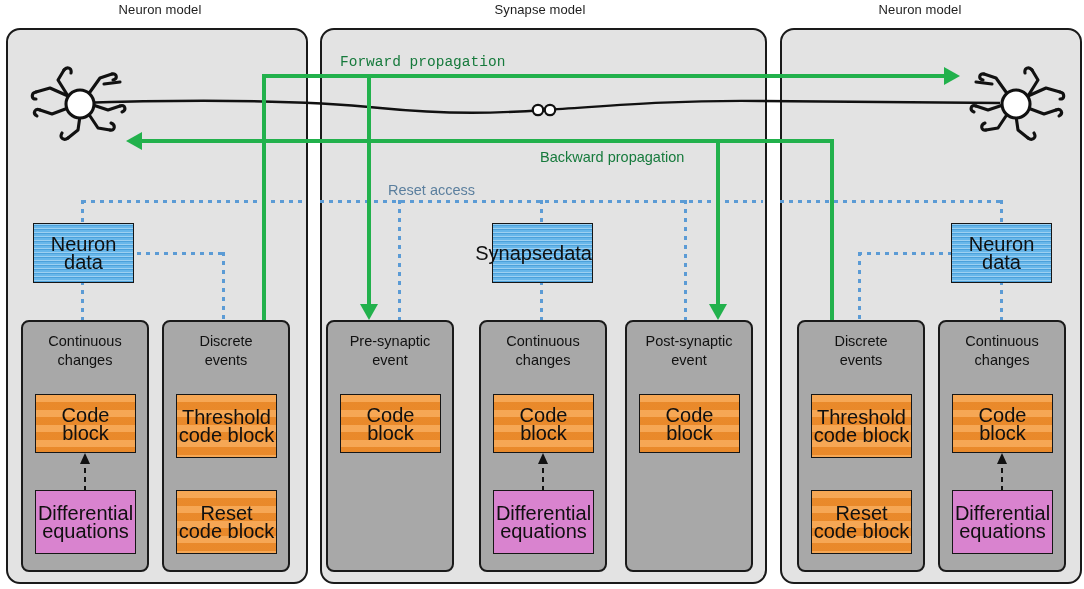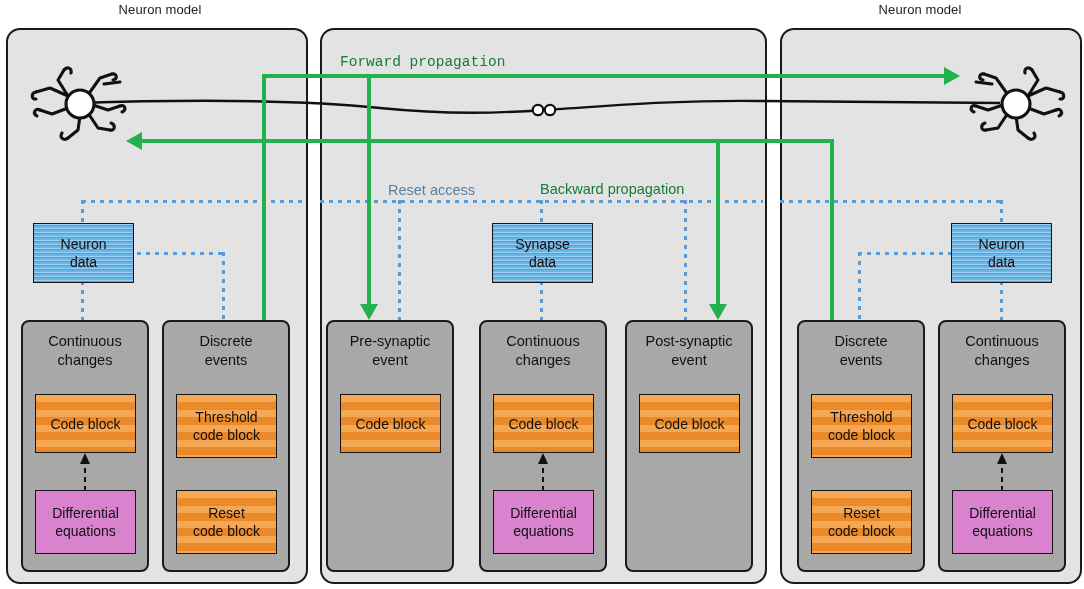--- a/index.html
+++ b/index.html
@@ -18,21 +18,21 @@
   .sub-panel{
     position:absolute;background:#a8a8a8;border:2px solid #1a1a1a;border-radius:8px;
   }
   .sub-title{
     position:absolute;left:0;right:0;top:10px;text-align:center;
     font-size:14.5px;line-height:19px;color:#111;
   }
 
   .blk{
     position:absolute;border:1.6px solid #161616;display:flex;align-items:center;
-    justify-content:center;text-align:center;font-size:14px;line-height:18px;color:#101010;
+    justify-content:center;text-align:center;font-size:20px;line-height:18px;color:#101010;
   }
   .blk-data{
     background:
       repeating-linear-gradient(to bottom,
         rgba(255,255,255,.42) 0px, rgba(255,255,255,.42) 1px,
         rgba(20,90,150,.16) 1px, rgba(20,90,150,.16) 2px,
         rgba(255,255,255,.10) 2px, rgba(255,255,255,.10) 4px),
       #57afe8;
   }
   .blk-code{
@@ -66,20 +66,21 @@
 
   .neuron-svg{position:absolute;}
   .axon-svg{position:absolute;left:0;top:0;}
 </style>
 </head>
 <body>
 
 <div id="stage">
 
   <div class="col-title" style="left:40px;width:240px;">Neuron model</div>
+  <div class="col-title" style="left:420px;width:240px;">Synapse model</div>
   <div class="col-title" style="left:800px;width:240px;">Neuron model</div>
 
   <div class="model-panel" style="left:6px;top:28px;width:298px;height:552px;"></div>
   <div class="model-panel" style="left:320px;top:28px;width:443px;height:552px;"></div>
   <div class="model-panel" style="left:780px;top:28px;width:298px;height:552px;"></div>
 
   <svg class="axon-svg" width="1084" height="589">
     <path d="M 78,103 C 200,99 300,100 380,108 C 450,115 500,113 545,110
              C 600,107 660,100 760,101 C 860,102 930,103 1000,103" fill="none" stroke="#111" stroke-width="2.4"></path>
     <circle cx="538" cy="110" r="5.2" fill="#fff" stroke="#111" stroke-width="2.2"></circle>
@@ -155,21 +156,21 @@
   <div class="arrow arr-right" style="left:944px;top:67px;"></div>
   <div class="grn-label" style="left:340px;top:54px;font-family:Liberation Mono, monospace;">Forward propagation</div>
 
   <div class="grn grn-v" style="left:262px;top:74px;height:248px;"></div>
 
   <div class="grn grn-v" style="left:367px;top:74px;height:230px;"></div>
   <div class="arrow arr-down" style="left:360px;top:304px;"></div>
 
   <div class="grn grn-h" style="left:140px;top:139px;width:694px;"></div>
   <div class="arrow arr-left" style="left:126px;top:132px;"></div>
-  <div class="grn-label" style="left:540px;top:149px;margin-top:32px;">Backward propagation</div>
+  <div class="grn-label" style="left:540px;top:149px;">Backward propagation</div>
 
   <div class="grn grn-v" style="left:716px;top:139px;height:165px;"></div>
   <div class="arrow arr-down" style="left:709px;top:304px;"></div>
 
   <div class="grn grn-v" style="left:830px;top:139px;height:183px;"></div>
 
   <div class="blk blk-data" style="left:33px;top:223px;width:99px;height:58px;flex-direction:column;">
     <span>Neuron</span>
     <span>data</span>
   </div>
@@ -200,21 +201,21 @@
     <div class="blk blk-code" style="left:12px;top:72px;width:99px;height:62px;flex-direction:column;">
       <span>Threshold</span>
       <span>code block</span>
     </div>
     <div class="blk blk-code" style="left:12px;top:168px;width:99px;height:62px;flex-direction:column;">
       <span>Reset</span>
       <span>code block</span>
     </div>
   </div>
 
-  <div class="blk blk-data" style="left:492px;top:223px;width:99px;height:58px;flex-direction:column;">
+  <div class="blk blk-data" style="left:492px;top:223px;width:99px;height:58px;flex-direction:row;justify-content:flex-end;">
     <span>Synapse</span>
     <span>data</span>
   </div>
 
   <div class="sub-panel" style="left:326px;top:320px;width:124px;height:248px;">
     <div class="sub-title">
       <span>Pre-synaptic</span><br>
       <span>event</span>
     </div>
     <div class="blk blk-code" style="left:12px;top:72px;width:99px;height:57px;">

